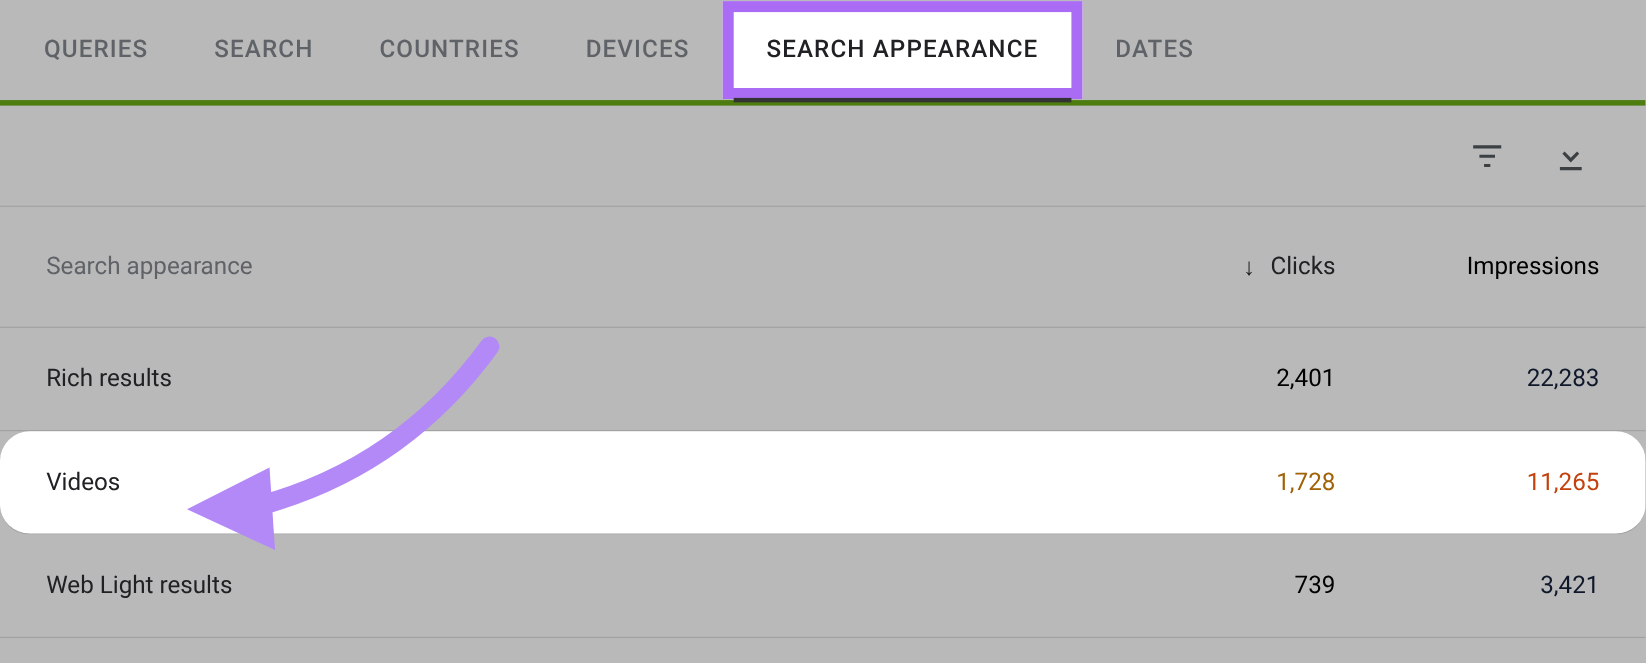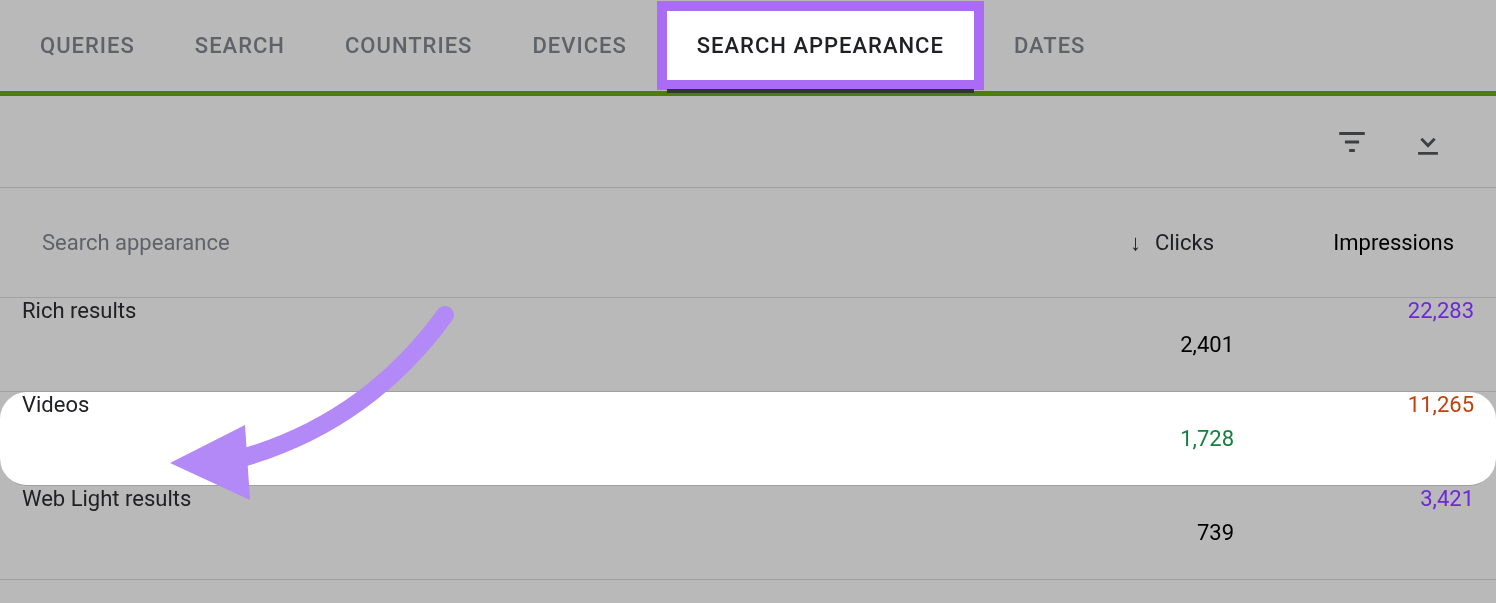--- a/index.html
+++ b/index.html
@@ -73,33 +73,34 @@
     border-bottom: 1px solid #a0a0a0;
     font-size: 22px;
     color: #5f6368;
   }
   .col-name { flex: 1; }
   .col-clicks { width: 200px; text-align: right; display: flex; align-items: center; justify-content: flex-end; gap: 14px; color: #202124; }
   .col-impressions { width: 240px; text-align: right; color: #000000; }
   .sort-arrow { font-size: 22px; }
   .row {
     display: flex;
+    align-items: center;
     height: 94px;
-    padding: 0 22px;
+    padding: 0 42px;
     border-bottom: 1px solid #a0a0a0;
     font-size: 22px;
   }
   .row .col-name { color: #202124; }
   .row .col-clicks { color: #000000; font-weight: 400; }
-  .row .col-impressions { color: #6d28d9; font-weight: 400; }
+  .row .col-impressions { color: #0f172a; font-weight: 400; }
   .row.highlight {
     background: #ffffff;
     border-radius: 27px;
   }
-  .row.highlight .col-clicks { color: #15803d; }
+  .row.highlight .col-clicks { color: #a16207; }
   .row.highlight .col-impressions { color: #c2410c; }
 
   .arrow-annotation {
     position: absolute;
     left: 165px;
     top: 305px;
     pointer-events: none;
   }
 </style>
 </head>

